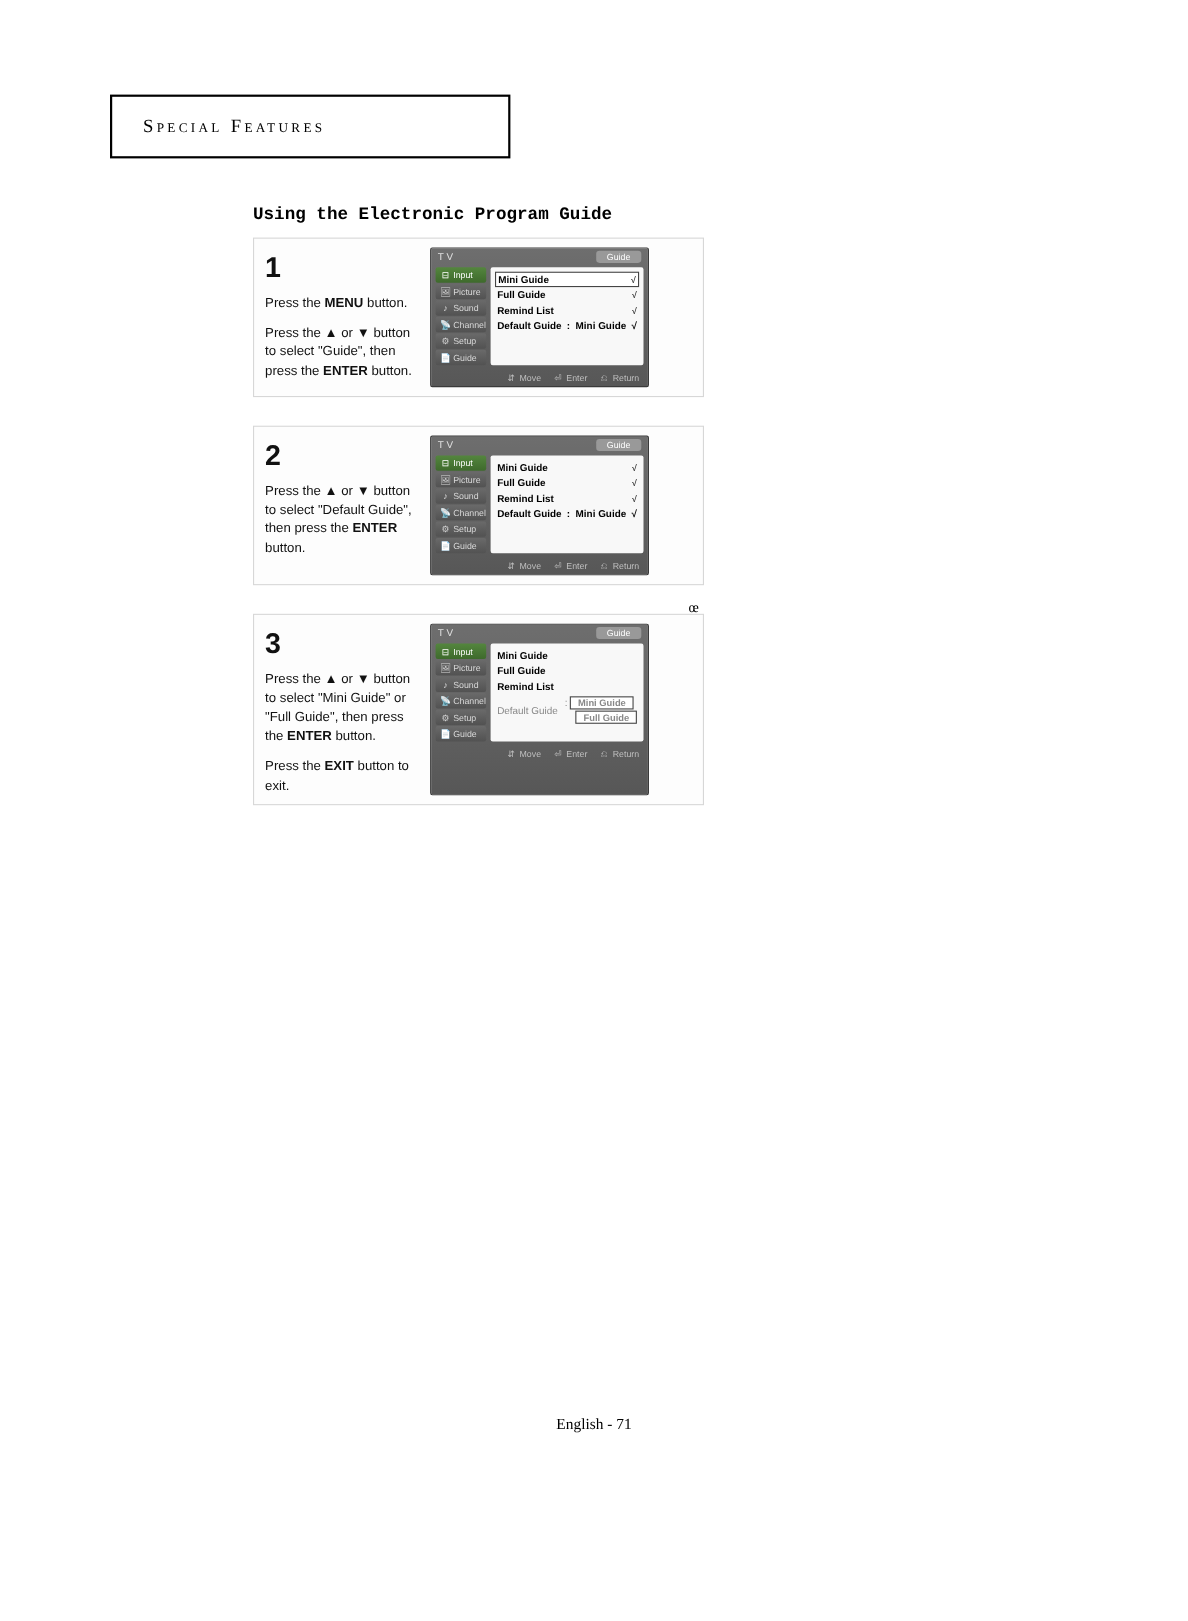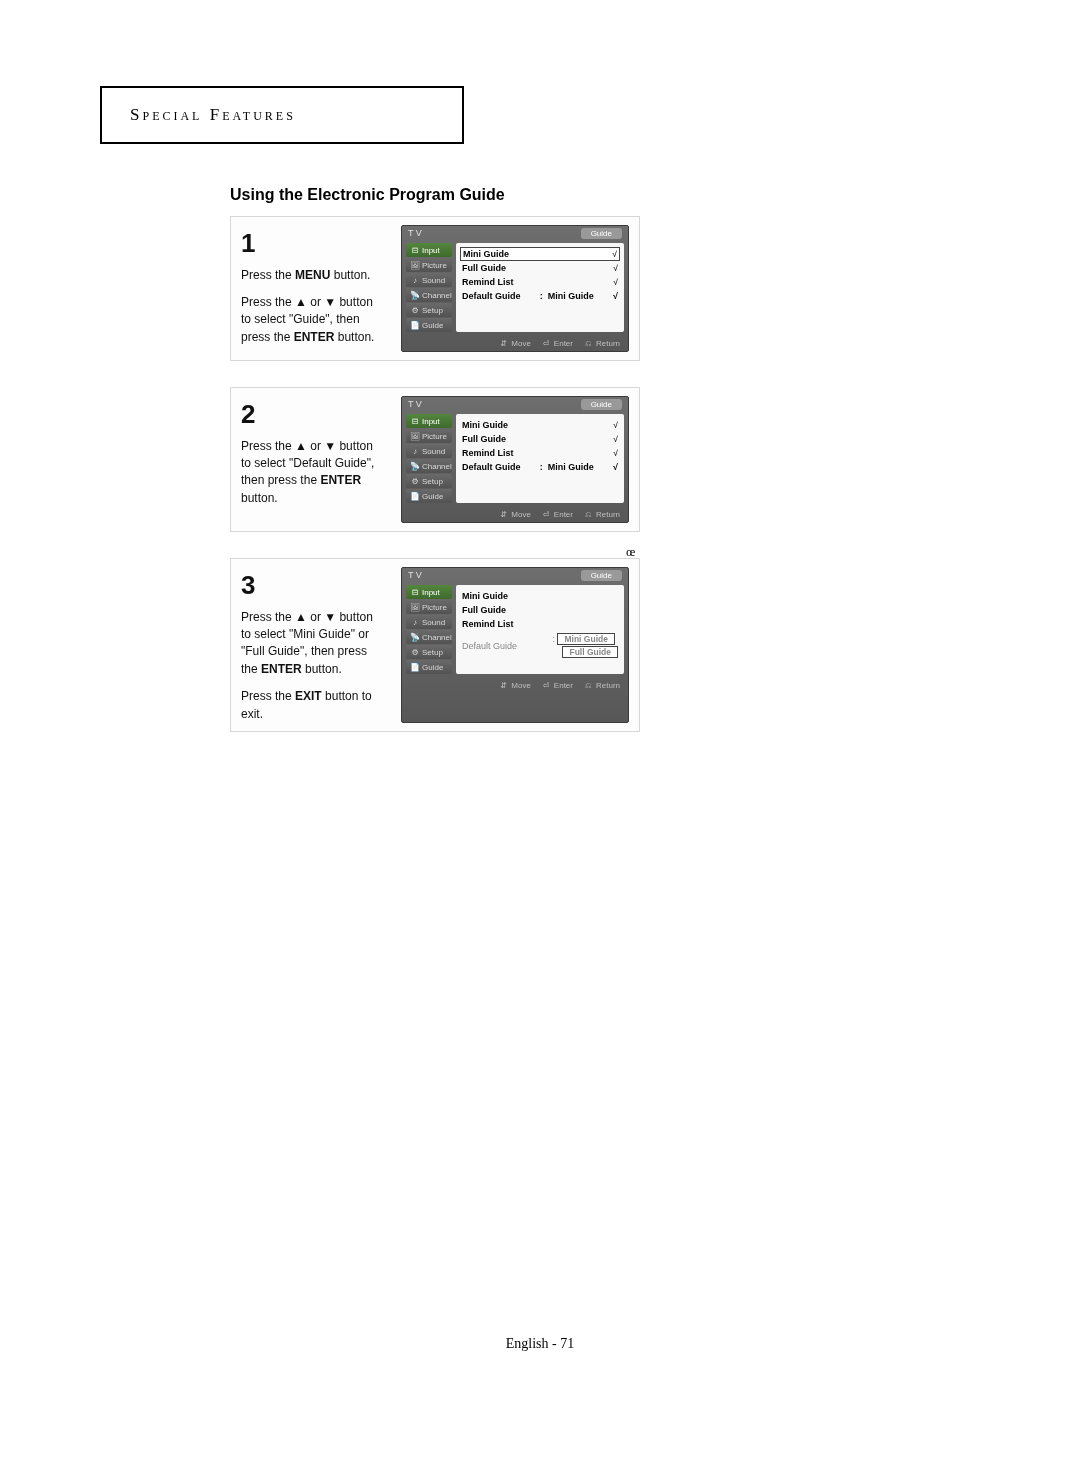--- a/index.html
+++ b/index.html
@@ -27,20 +27,21 @@
     font-variant: small-caps;
     letter-spacing: 3px;
     font-size: 17px;
     font-family: "Times New Roman", serif;
   }
   .section-title {
     font-weight: bold;
     font-size: 16px;
     margin-left: 130px;
     margin-top: 42px;
+    font-family: Liberation Mono, monospace;
   }
   .steps-area {
     margin-left: 130px;
     margin-top: 12px;
   }
   .step-block {
     width: 410px;
     border: 1px solid #d7d7d7;
     background: #fdfdfd;
     display: flex;
@@ -56,29 +57,28 @@
     color: #111;
   }
   .step-num {
     font-size: 26px;
     font-weight: 900;
     font-family: Arial, sans-serif;
     margin-bottom: 4px;
   }
   .step-left b { font-weight: bold; }
   .tv-ui {
-    width: 228px;
+    width: 199px;
     background: linear-gradient(#6e6e6e,#575757);
     border: 1px solid #3a3a3a;
     border-radius: 2px;
     position: relative;
     font-size: 9px;
     color: #e0e0e0;
     overflow: hidden;
-    margin-left: 10px;
   }
   .tv-top {
     display: flex;
     justify-content: space-between;
     padding: 2px 6px;
     font-size: 9px;
   }
   .tv-top-label {
     background: #999;
     color: #fff;
@@ -190,21 +190,21 @@
     font-size: 13px;
   }
   .side-desc {
     padding-left: 0;
   }
 
   .foot {
     position: absolute;
     left: 0;
     width: 100%;
-    top: 1336px;
+    top: 1288px;
     text-align: center;
     font-size: 14px;
     font-family: "Times New Roman", serif;
   }
 </style>
 </head>
 <body>
 
 <div class="page">
   <div class="header-box">

